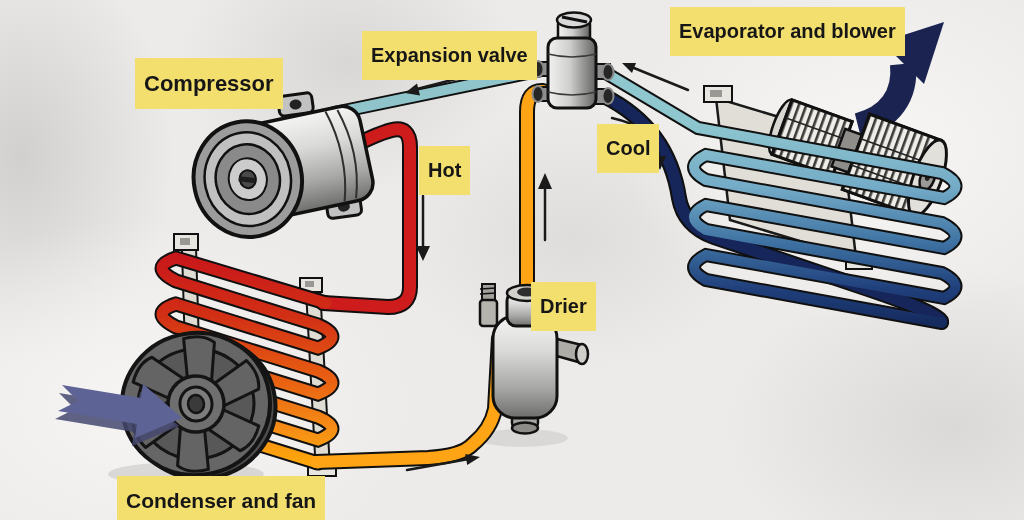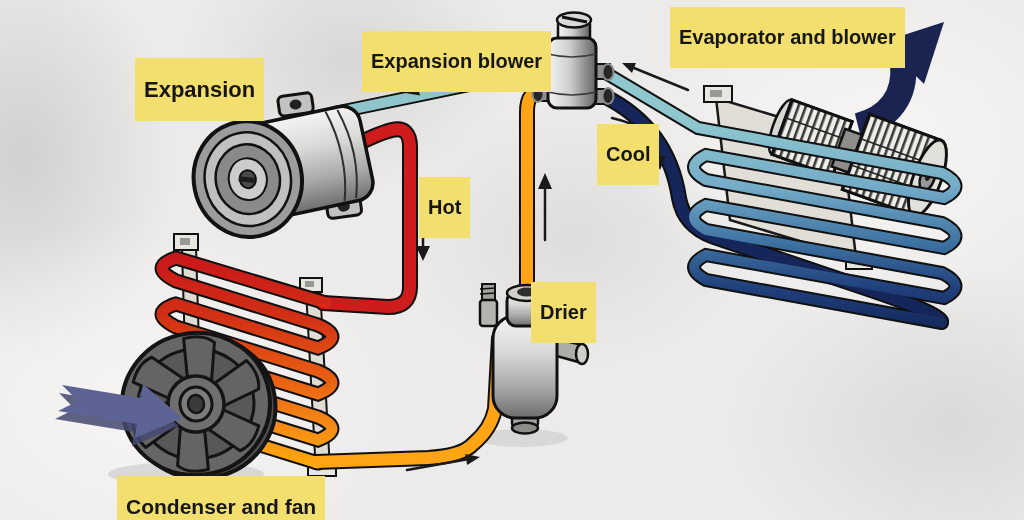--- a/index.html
+++ b/index.html
@@ -12,21 +12,21 @@
       radial-gradient(260px 200px at 34% 12%, #d9d7d5 0%, rgba(217,215,213,0) 65%),
       radial-gradient(380px 260px at 93% 82%, #dbd9d7 0%, rgba(219,217,215,0) 60%),
       radial-gradient(220px 300px at 2% 30%, #d2d0ce 0%, rgba(210,208,206,0) 70%),
       #ecebe9;
     font-family:"Liberation Sans",sans-serif;
   }
   svg{position:absolute;inset:0;}
   .lbl{
     position:absolute;font-weight:700;font-size:20px;line-height:1.15;
     color:var(--c-label_text,#161616);background:var(--c-label_bg,#F3DF6E);
-    padding:19px 9px;white-space:nowrap;
+    padding:13px 9px;white-space:nowrap;
   }
 </style>
 </head>
 <body>
 
 <div class="stage">
 <svg viewBox="0 0 1024 520" width="1024" height="520">
   <defs>
     <linearGradient id="gSilverV" x1="0" y1="0" x2="0" y2="1">
       <stop offset="0" stop-color="#F4F4F3"></stop>
@@ -221,20 +221,20 @@
       <path d="M 545,240 L 545,187"></path>
           <polygon points="545,173 538,189 552,189" stroke="none" style="fill:var(--c-flow_arrow,#1A1A1A)"></polygon>
     </g>
     <g>
       <path d="M 407,470 L 466,459.5"></path>
           <polygon points="480,457 467.2,464.9 465.2,454.1" stroke="none" style="fill:var(--c-flow_arrow,#1A1A1A)"></polygon>
     </g>
   </g>
 </svg>
 
-<div class="lbl" style="left:135px;top:58px;font-size:22px">Expansion</div>
-<div class="lbl" style="left:362px;top:31px">Expansion blower</div>
+<div class="lbl" style="left:135px;top:58px;font-size:22px">Compressor</div>
+<div class="lbl" style="left:362px;top:31px">Expansion valve</div>
 <div class="lbl" style="left:670px;top:7px">Evaporator and blower</div>
-<div class="lbl" style="left:419px;top:177px">Hot</div>
+<div class="lbl" style="left:419px;top:146px">Hot</div>
 <div class="lbl" style="left:597px;top:124px">Cool</div>
 <div class="lbl" style="left:531px;top:282px">Drier</div>
 <div class="lbl" style="left:117px;top:476px;font-size:21px">Condenser and fan</div>
 </div>
 
 </body></html>

